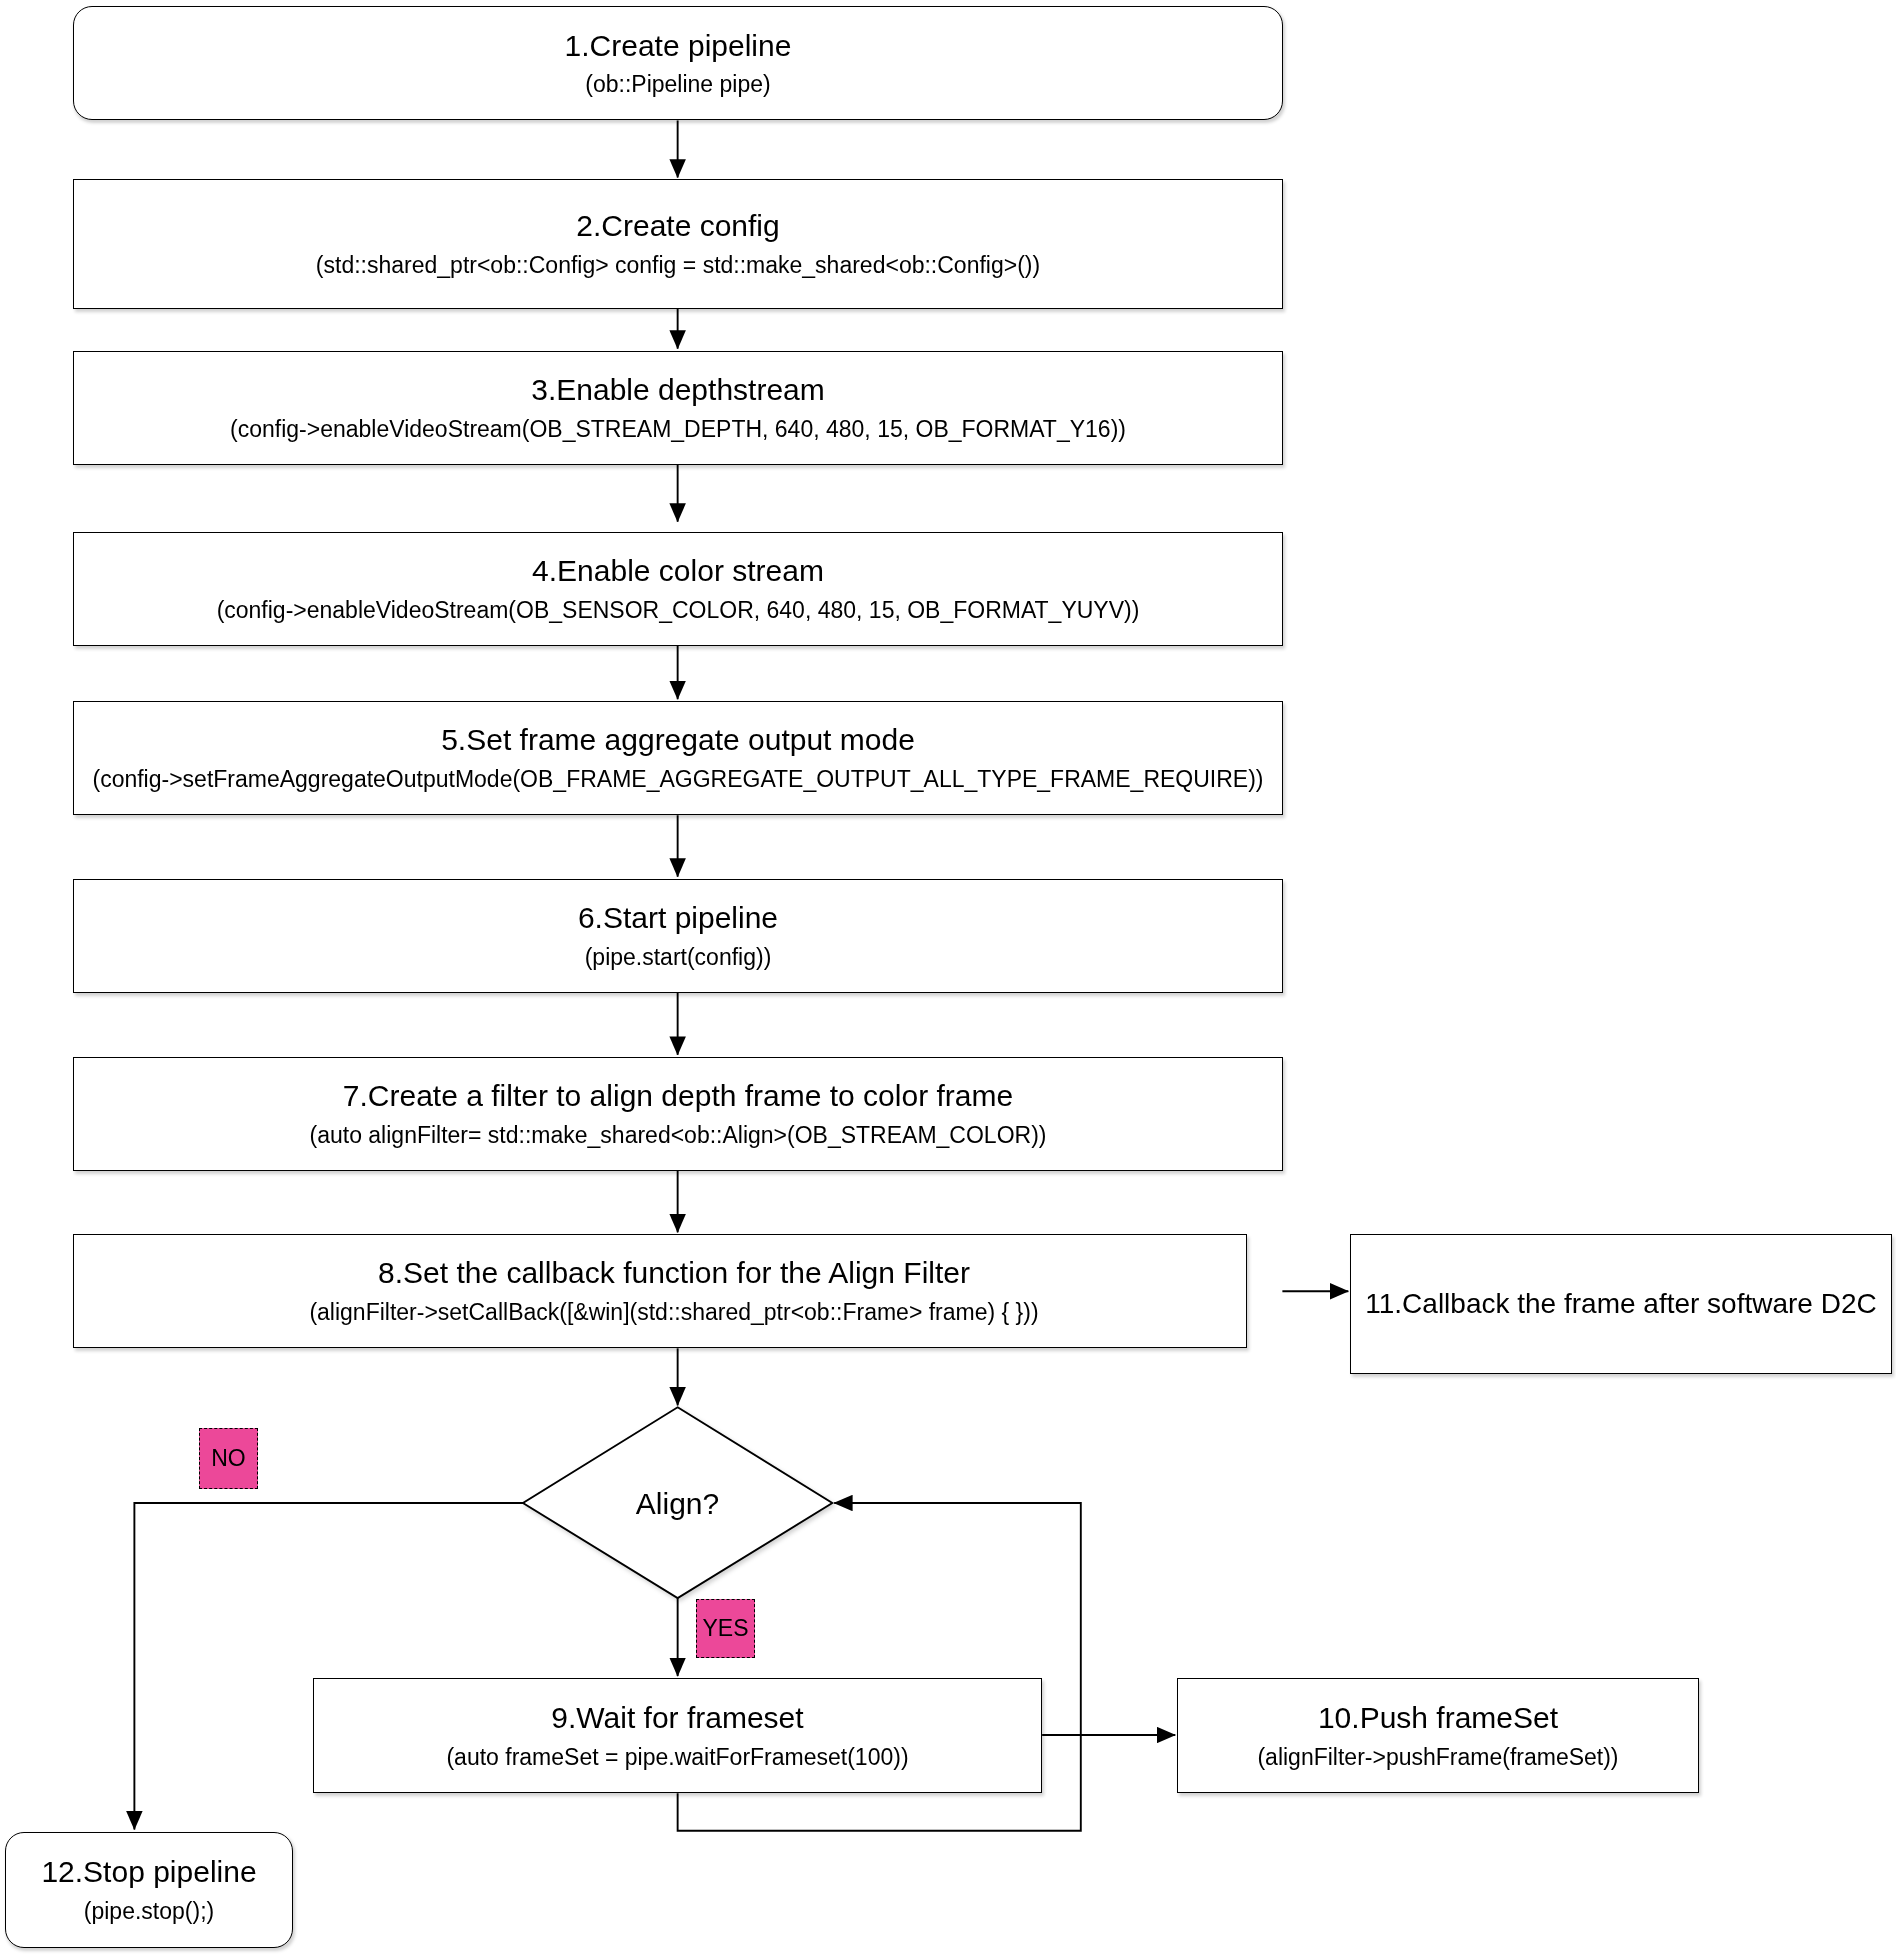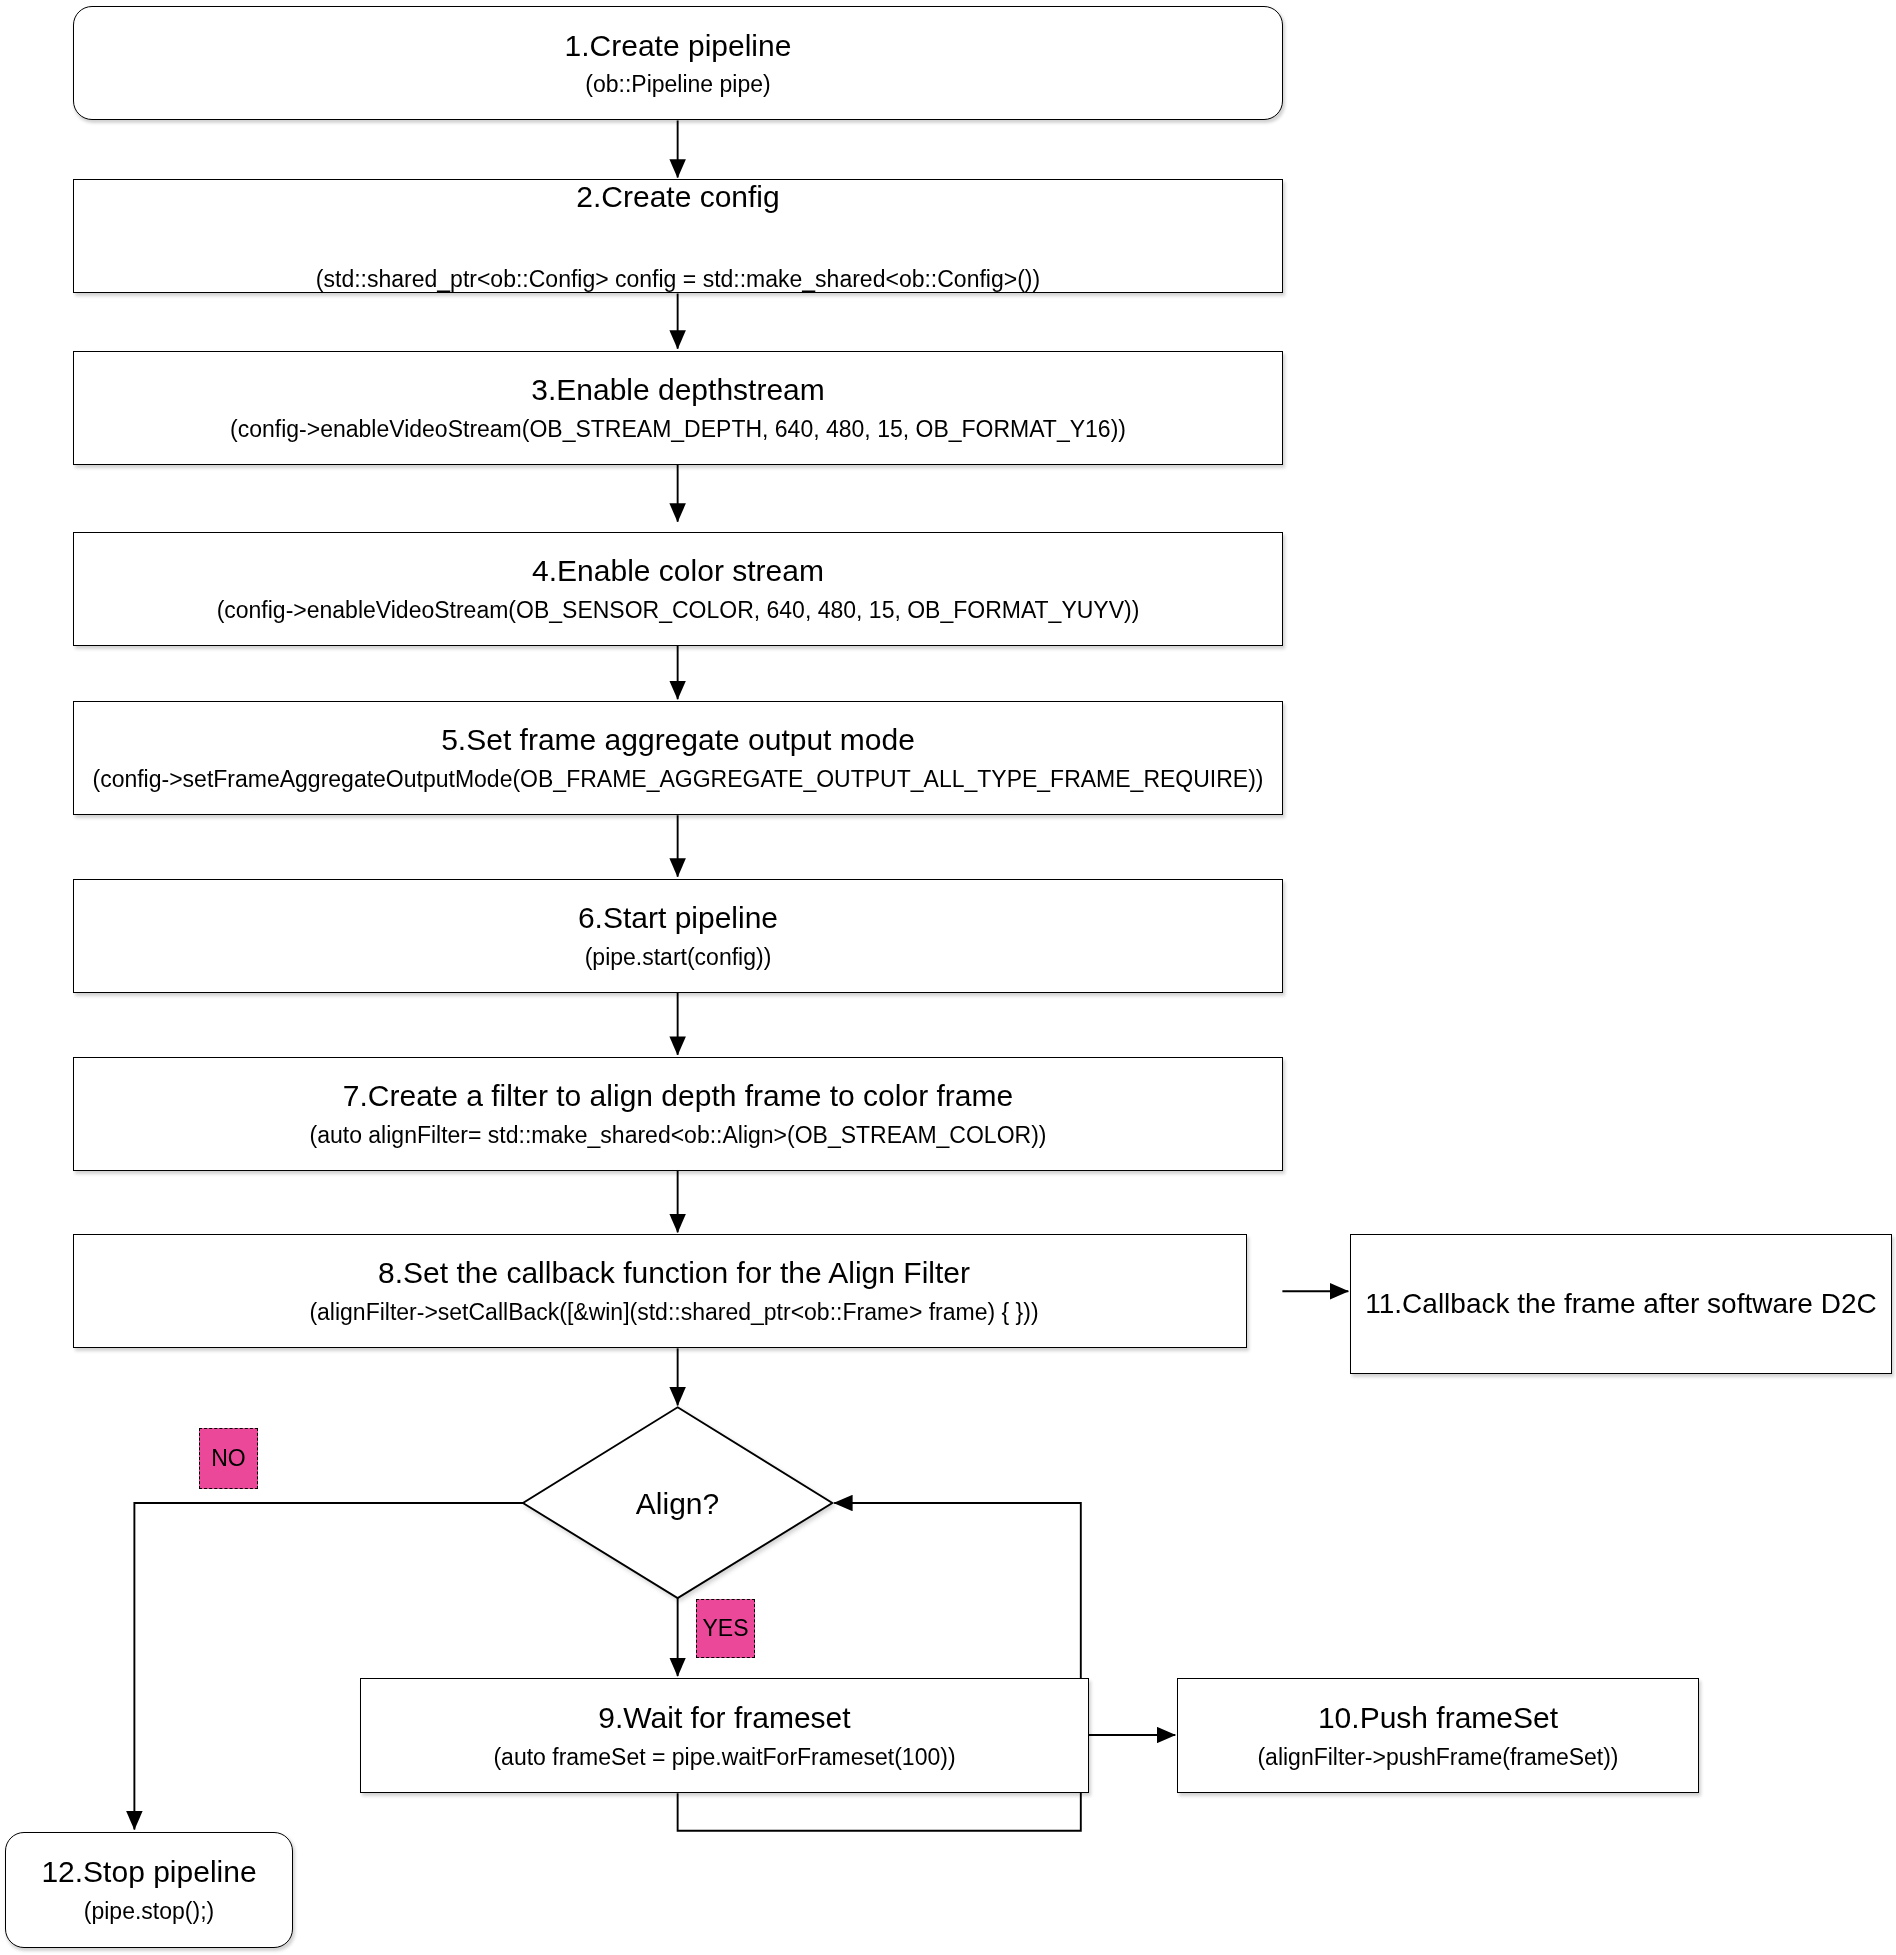--- a/index.html
+++ b/index.html
@@ -28,28 +28,28 @@
     text-align: center;
     gap: 9px;
     z-index: 2;
     box-shadow: 1.9px 2.5px 3.2px rgba(0,0,0,0.18);
   }
   .node .title { font-size: 30px; line-height: 1.12; white-space: nowrap; }
   .node .code  { font-size: 23px; line-height: 1.15; white-space: nowrap; }
   .rounded { border-radius: 19px; }
 
   .node1  { left: 73px;  top: 6.3px;   width: 1210px; height: 114px; }
-  .node2  { left: 73px;  top: 179px;  width: 1210px; height: 114px; justify-content: space-between; }
+  .node2  { left: 73px;  top: 179px;  width: 1210px; height: 130px; }
   .node3  { left: 73px;  top: 351px;  width: 1210px; height: 114px; }
   .node4  { left: 73px;  top: 532px;  width: 1210px; height: 114px; }
   .node5  { left: 73px;  top: 701px; width: 1210px; height: 114px; }
   .node6  { left: 73px;  top: 879px; width: 1210px; height: 114px; }
   .node7  { left: 73px;  top: 1057px; width: 1210px; height: 114px; }
   .node8  { left: 73px;  top: 1234px; width: 1174px; height: 114px; padding-left: 28px; }
-  .node9  { left: 313px;  top: 1678px; width: 729px; height: 115px; margin-left: 47px; }
+  .node9  { left: 313px;  top: 1678px; width: 729px; height: 115px; }
   .node10 { left: 1177px; top: 1678px; width: 522px;  height: 115px; }
   .node11 { left: 1350px; top: 1234px; width: 542px;  height: 140px; }
   .node11 .title { font-size: 28px; }
   .node12 { left: 5px;    top: 1832px; width: 288px;  height: 116px; }
 
   .diamond-label {
     position: absolute;
     left: 523px; top: 1408px; width: 309px; height: 191px;
     display: flex; align-items: center; justify-content: center;
     font-size: 30px;

